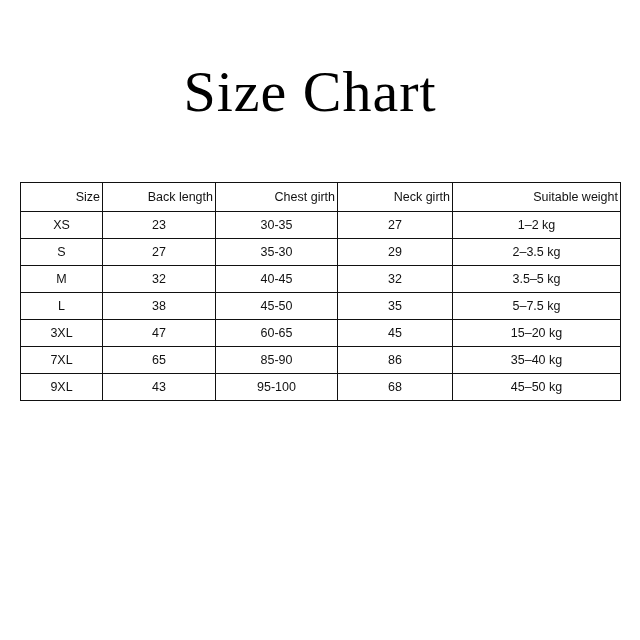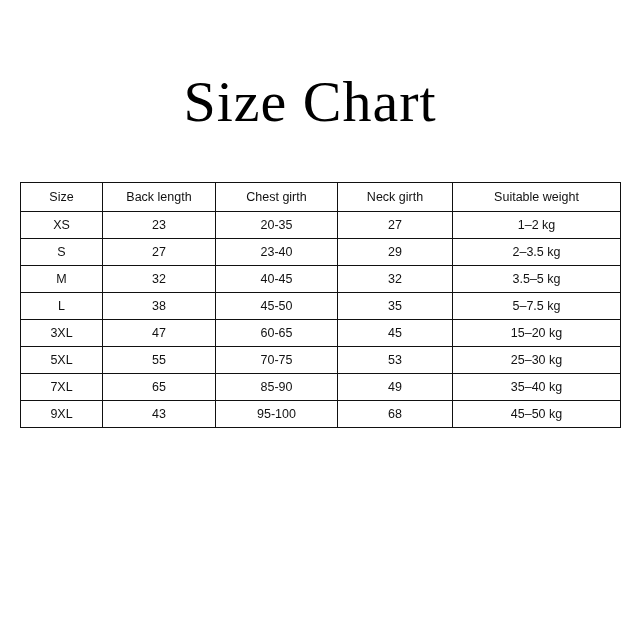--- a/index.html
+++ b/index.html
@@ -24,21 +24,20 @@
     position: absolute;
     top: 58px;
     left: 0;
     width: 620px;
     text-align: center;
     font-family: "Liberation Serif", serif;
     font-size: 58px;
     font-weight: 400;
     letter-spacing: 1px;
     color: #000000;
-    margin-top: 10px;
   }
   .table-wrap {
     position: absolute;
     top: 182px;
     left: 20px;
     width: 600px;
   }
   table.size-table {
     width: 600px;
     border-collapse: collapse;
@@ -51,20 +50,21 @@
     text-align: center;
     vertical-align: middle;
     font-size: 12.5px;
     font-weight: 400;
     color: #111111;
     padding: 0 2px;
   }
   table.size-table thead th {
     height: 28px;
     font-weight: 400;
+    text-align: right;
   }
   col.c0 { width: 82px; }
   col.c1 { width: 113px; }
   col.c2 { width: 122px; }
   col.c3 { width: 115px; }
   col.c4 { width: 168px; }
 </style>
 </head>
 <body>
 
@@ -87,28 +87,28 @@
           <th>Back length</th>
           <th>Chest girth</th>
           <th>Neck girth</th>
           <th>Suitable weight</th>
         </tr>
       </thead>
       <tbody>
         <tr>
           <td>XS</td>
           <td>23</td>
-          <td>20-35</td>
+          <td>30-35</td>
           <td>27</td>
           <td>1–2 kg</td>
         </tr>
         <tr>
           <td>S</td>
           <td>27</td>
-          <td>23-40</td>
+          <td>35-30</td>
           <td>29</td>
           <td>2–3.5 kg</td>
         </tr>
         <tr>
           <td>M</td>
           <td>32</td>
           <td>40-45</td>
           <td>32</td>
           <td>3.5–5 kg</td>
         </tr>
@@ -120,31 +120,24 @@
           <td>5–7.5 kg</td>
         </tr>
         <tr>
           <td>3XL</td>
           <td>47</td>
           <td>60-65</td>
           <td>45</td>
           <td>15–20 kg</td>
         </tr>
         <tr>
-          <td>5XL</td>
-          <td>55</td>
-          <td>70-75</td>
-          <td>53</td>
-          <td>25–30 kg</td>
-        </tr>
-        <tr>
           <td>7XL</td>
           <td>65</td>
           <td>85-90</td>
-          <td>49</td>
+          <td>86</td>
           <td>35–40 kg</td>
         </tr>
         <tr>
           <td>9XL</td>
           <td>43</td>
           <td>95-100</td>
           <td>68</td>
           <td>45–50 kg</td>
         </tr>
       </tbody>

